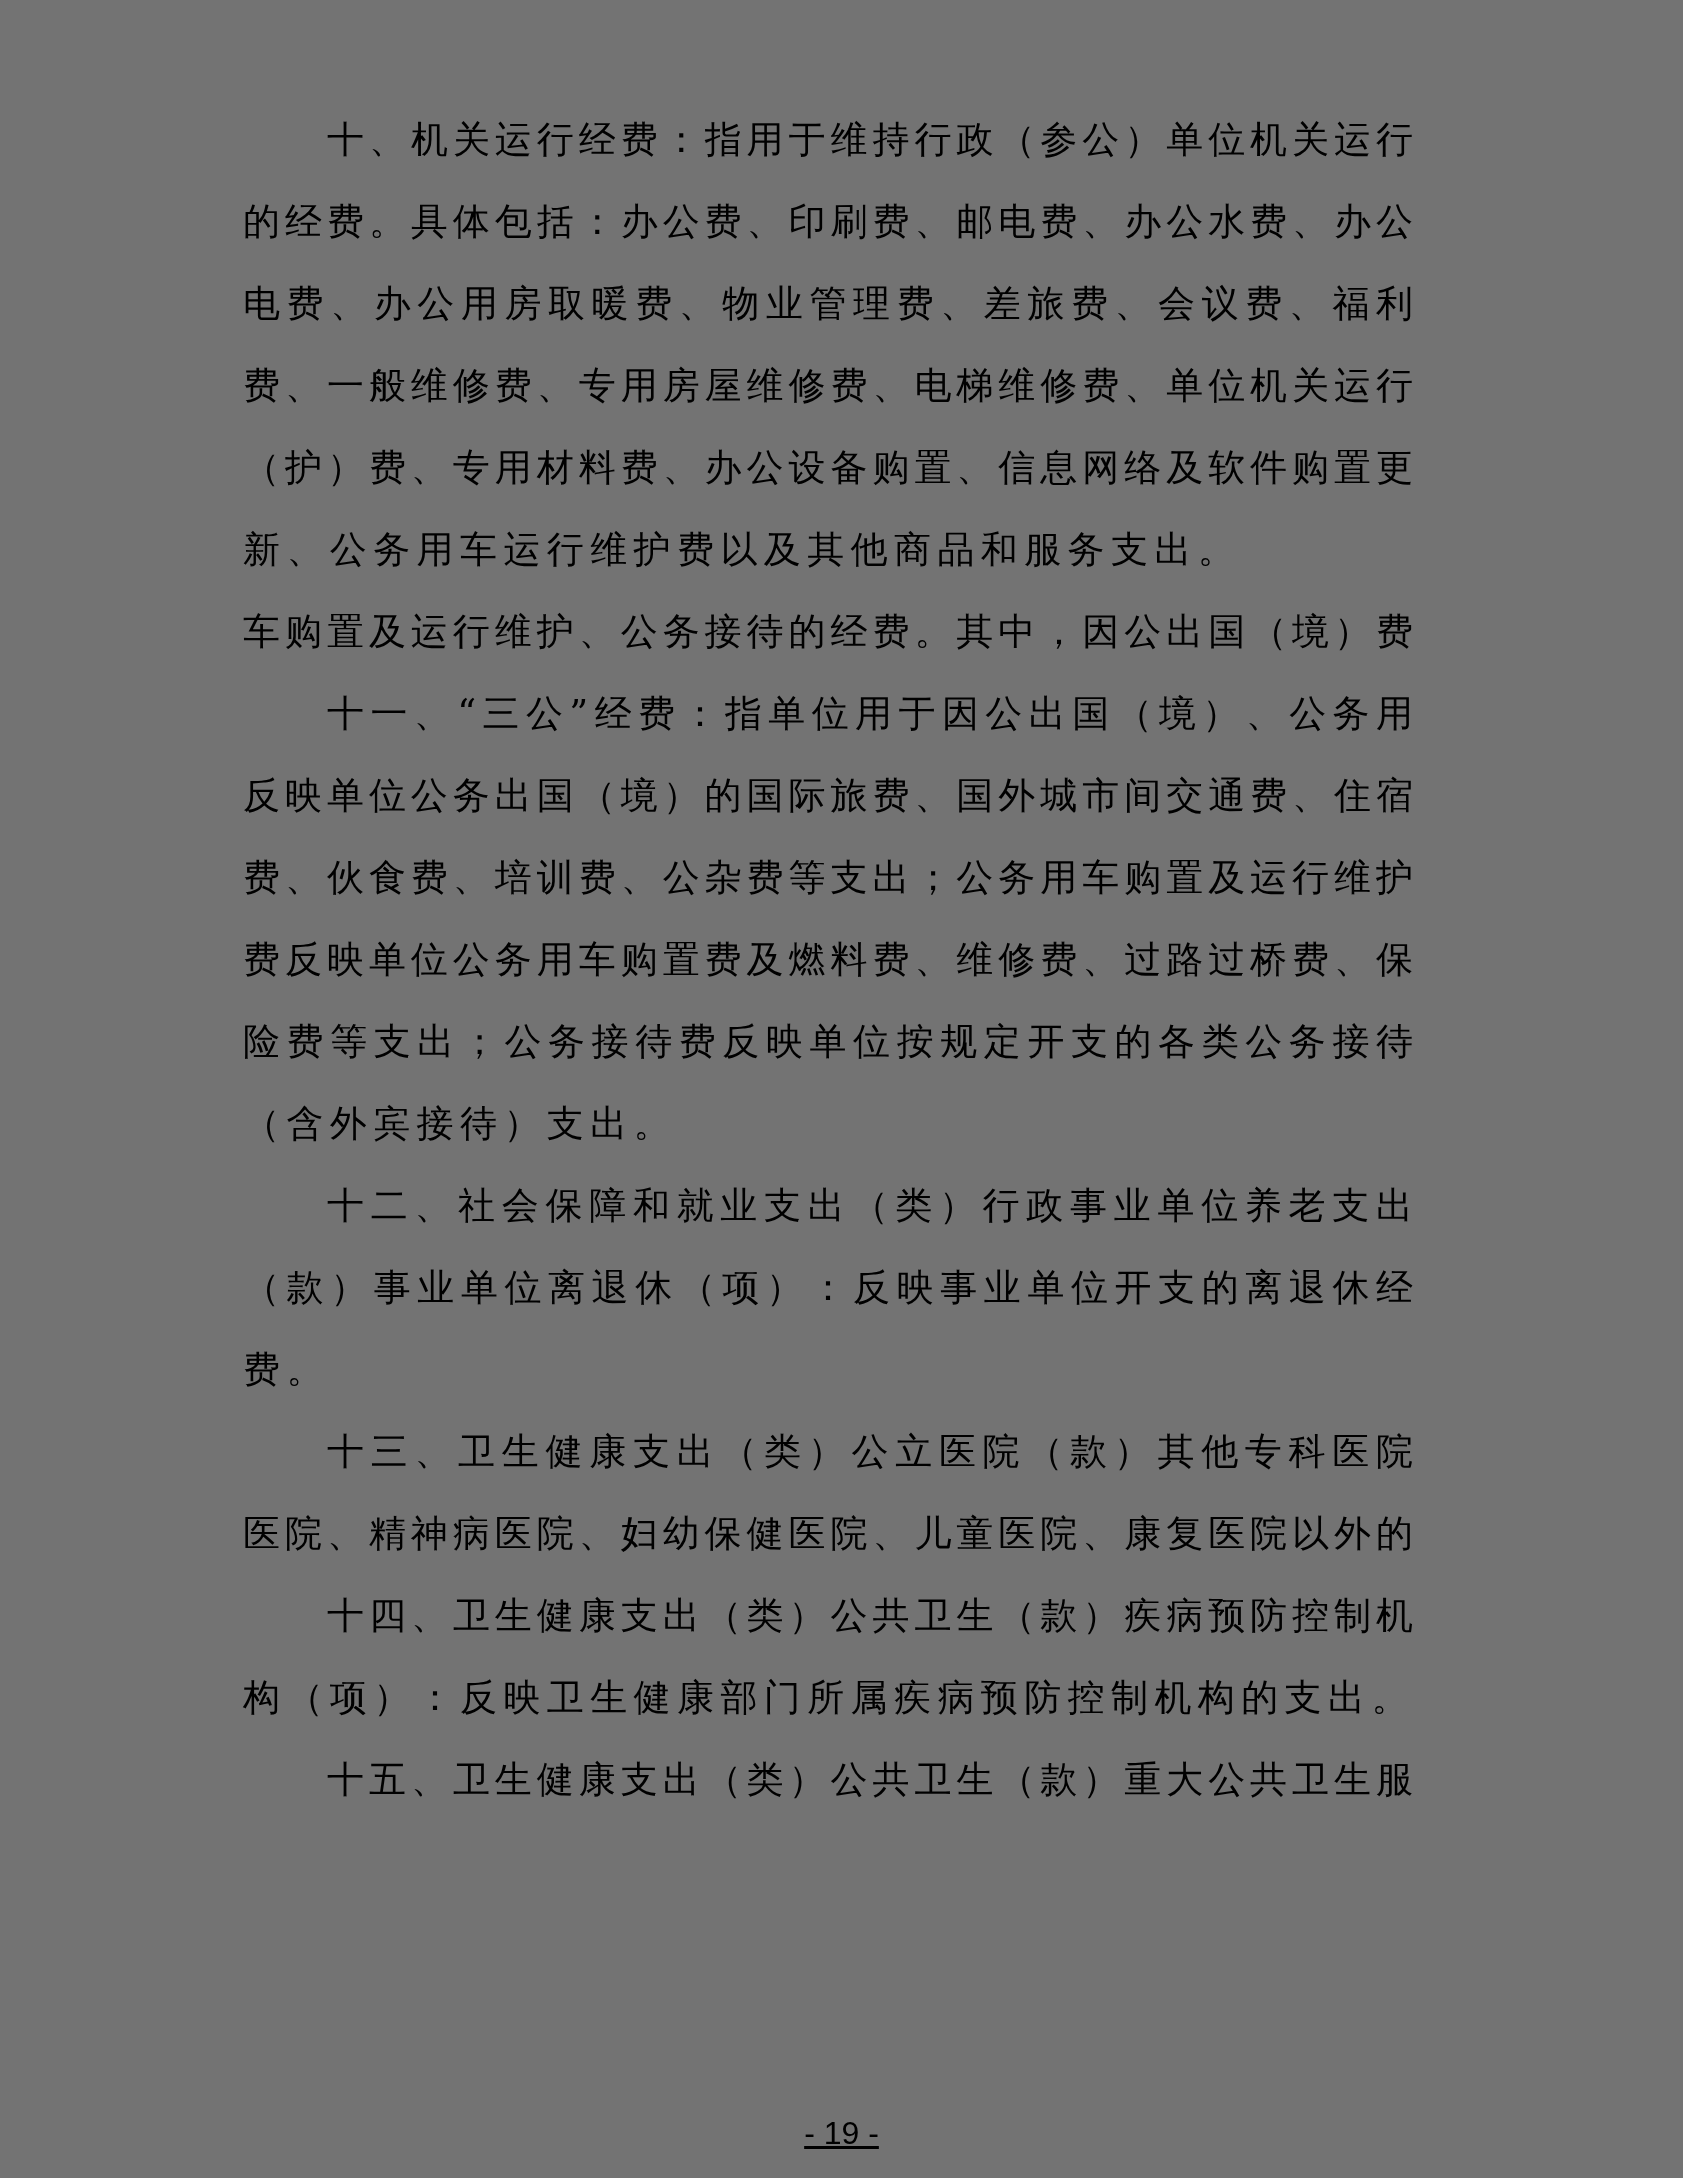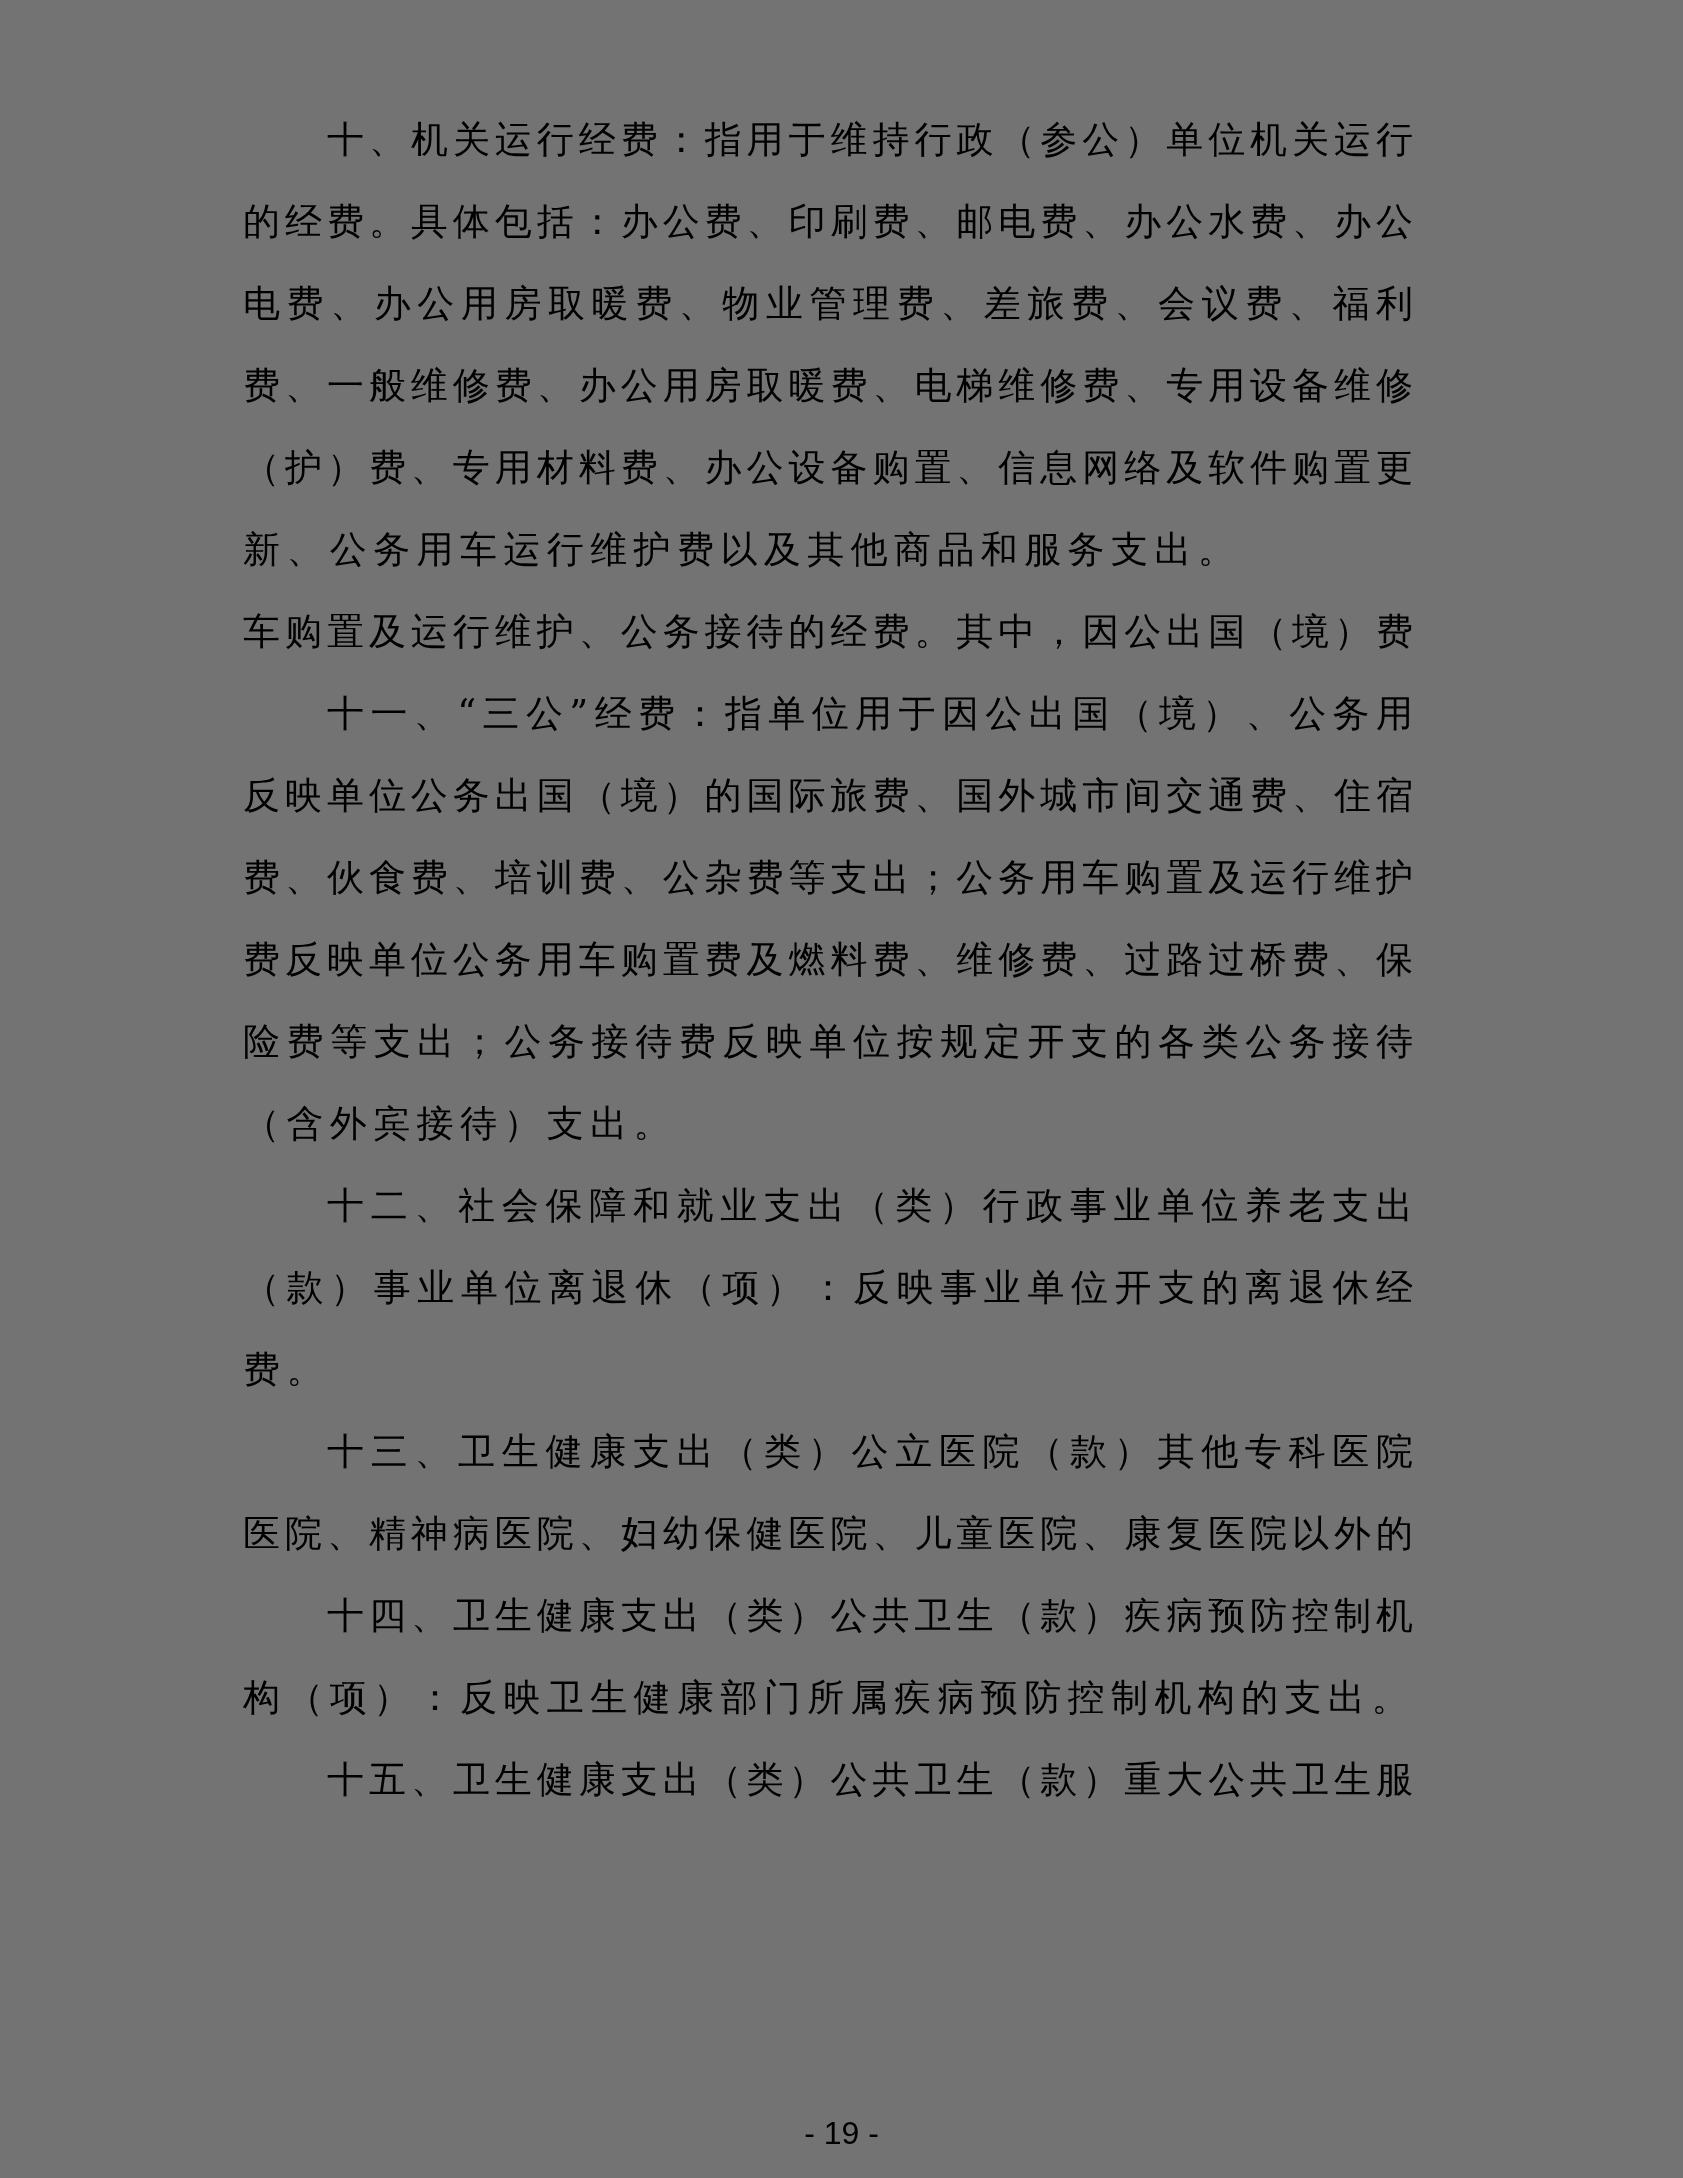--- a/index.html
+++ b/index.html
@@ -55,33 +55,34 @@
     .page-number {
       position: absolute;
       left: 0;
       width: 1683px;
       top: 2113px;
       text-align: center;
       font-family: "Liberation Sans", sans-serif;
       font-size: 32px;
       line-height: 40px;
       color: #000000;
+      text-decoration: underline;
     }
   </style>
 </head>
 <body>
 
 <div class="page">
   <div class="body-text">
 
     <div class="paragraph">
       <span class="line first">十、机关运行经费：指用于维持行政（参公）单位机关运行</span>
       <span class="line">的经费。具体包括：办公费、印刷费、邮电费、办公水费、办公</span>
       <span class="line">电费、办公用房取暖费、物业管理费、差旅费、会议费、福利</span>
-      <span class="line">费、一般维修费、办公用房取暖费、电梯维修费、专用设备维修</span>
+      <span class="line">费、一般维修费、专用房屋维修费、电梯维修费、单位机关运行</span>
       <span class="line">（护）费、专用材料费、办公设备购置、信息网络及软件购置更</span>
       <span class="line last">新、公务用车运行维护费以及其他商品和服务支出。</span>
     </div>
 
     <div class="paragraph">
       <span class="line">车购置及运行维护、公务接待的经费。其中，因公出国（境）费</span>
       <span class="line first">十一、“三公”经费：指单位用于因公出国（境）、公务用</span>
       <span class="line">反映单位公务出国（境）的国际旅费、国外城市间交通费、住宿</span>
       <span class="line">费、伙食费、培训费、公杂费等支出；公务用车购置及运行维护</span>
       <span class="line">费反映单位公务用车购置费及燃料费、维修费、过路过桥费、保</span>

